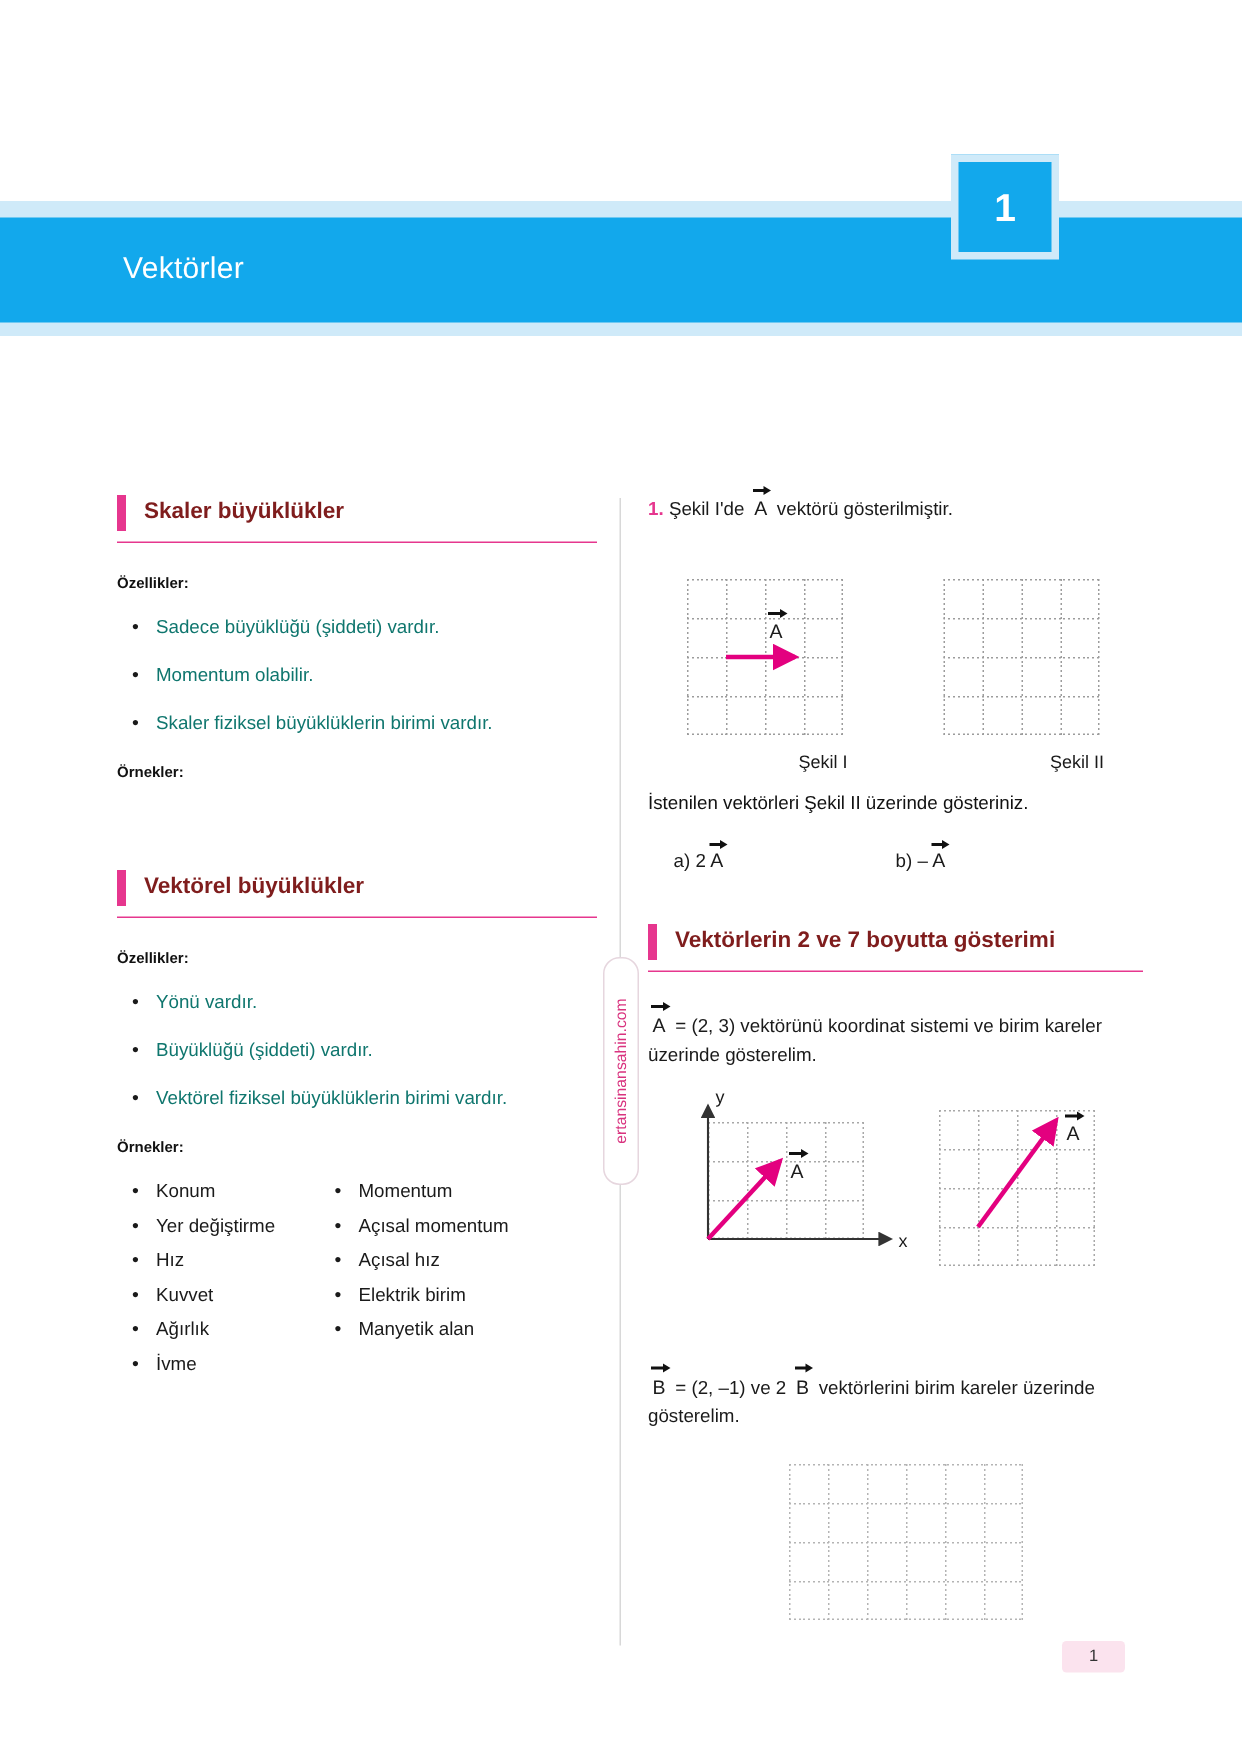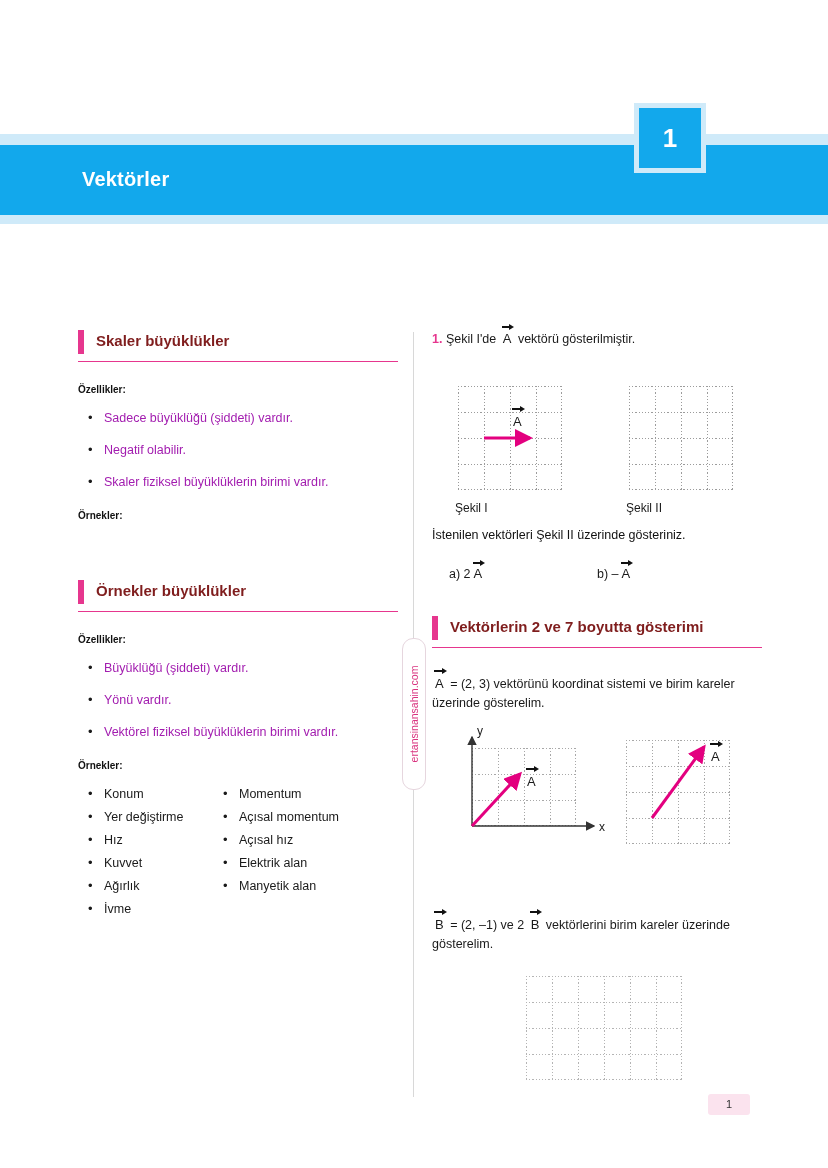--- a/index.html
+++ b/index.html
@@ -31,21 +31,21 @@
     top: 11px;
     width: 828px;
     height: 70px;
     background: #12a8ec;
   }
   .header-title {
     position: absolute;
     left: 82px;
     top: 168px;
     font-size: 20px;
-    font-weight: bold;
+    font-weight: normal;
     color: #ffffff;
     letter-spacing: 0.2px;
   }
   .chapter-badge {
     position: absolute;
     left: 634px;
     top: 103px;
     width: 72px;
     height: 70px;
     background: #12a8ec;
@@ -128,21 +128,21 @@
     list-style: none;
     margin: 0 0 0 0;
     padding: 0;
   }
   ul.bullets li {
     position: relative;
     padding-left: 26px;
     font-size: 12.5px;
     line-height: 15px;
     margin-bottom: 17px;
-    color: #a21caf;
+    color: #0f766e;
   }
   ul.bullets li::before {
     content: "\2022";
     position: absolute;
     left: 10px;
     top: -1px;
     font-size: 13px;
     color: #1a1a1a;
   }
 
@@ -232,21 +232,21 @@
     border-left: 5px solid #111111;
     border-top: 3px solid transparent;
     border-bottom: 3px solid transparent;
   }
 
   .fig-row { position: relative; height: 130px; }
   .fig-caption {
     position: absolute;
     font-size: 12px;
     color: #1a1a1a;
-    text-align: left;
+    text-align: right;
     width: 110px;
   }
 
   
   .grid {
     position: absolute;
     background-image:
       repeating-linear-gradient(to right, #9a9a9a 0 1.2px, transparent 1.2px 3px),
       repeating-linear-gradient(to bottom, #9a9a9a 0 1.2px, transparent 1.2px 3px);
     background-repeat: no-repeat;
@@ -292,53 +292,53 @@
 <div class="col-left">
 
   <div class="section-head">
     <div class="bar"></div>
     <div class="title">Skaler büyüklükler</div>
   </div>
 
   <div class="sub-label">Özellikler:</div>
   <ul class="bullets">
     <li>Sadece büyüklüğü (şiddeti) vardır.</li>
-    <li>Negatif olabilir.</li>
+    <li>Momentum olabilir.</li>
     <li>Skaler fiziksel büyüklüklerin birimi vardır.</li>
   </ul>
 
   <div class="sub-label" style="margin-top:20px">Örnekler:</div>
 
   <div class="section-head" style="margin-top:59px">
     <div class="bar"></div>
-    <div class="title">Örnekler büyüklükler</div>
+    <div class="title">Vektörel büyüklükler</div>
   </div>
 
   <div class="sub-label">Özellikler:</div>
   <ul class="bullets">
+    <li>Yönü vardır.</li>
     <li>Büyüklüğü (şiddeti) vardır.</li>
-    <li>Yönü vardır.</li>
     <li>Vektörel fiziksel büyüklüklerin birimi vardır.</li>
   </ul>
 
   <div class="sub-label" style="margin-top:20px">Örnekler:</div>
   <div class="examples">
     <ul>
       <li>Konum</li>
       <li>Yer değiştirme</li>
       <li>Hız</li>
       <li>Kuvvet</li>
       <li>Ağırlık</li>
       <li>İvme</li>
     </ul>
     <ul>
       <li>Momentum</li>
       <li>Açısal momentum</li>
       <li>Açısal hız</li>
-      <li>Elektrik alan</li>
+      <li>Elektrik birim</li>
       <li>Manyetik alan</li>
     </ul>
   </div>
 </div>
 
 <div class="col-right">
 
   <div class="q-line">
     <span class="q-num">1.</span>
     <span>Şekil I'de</span>

